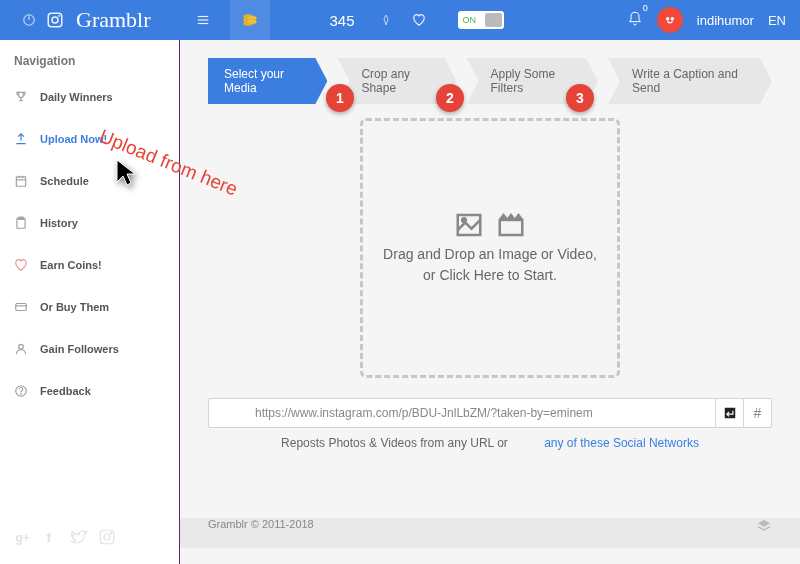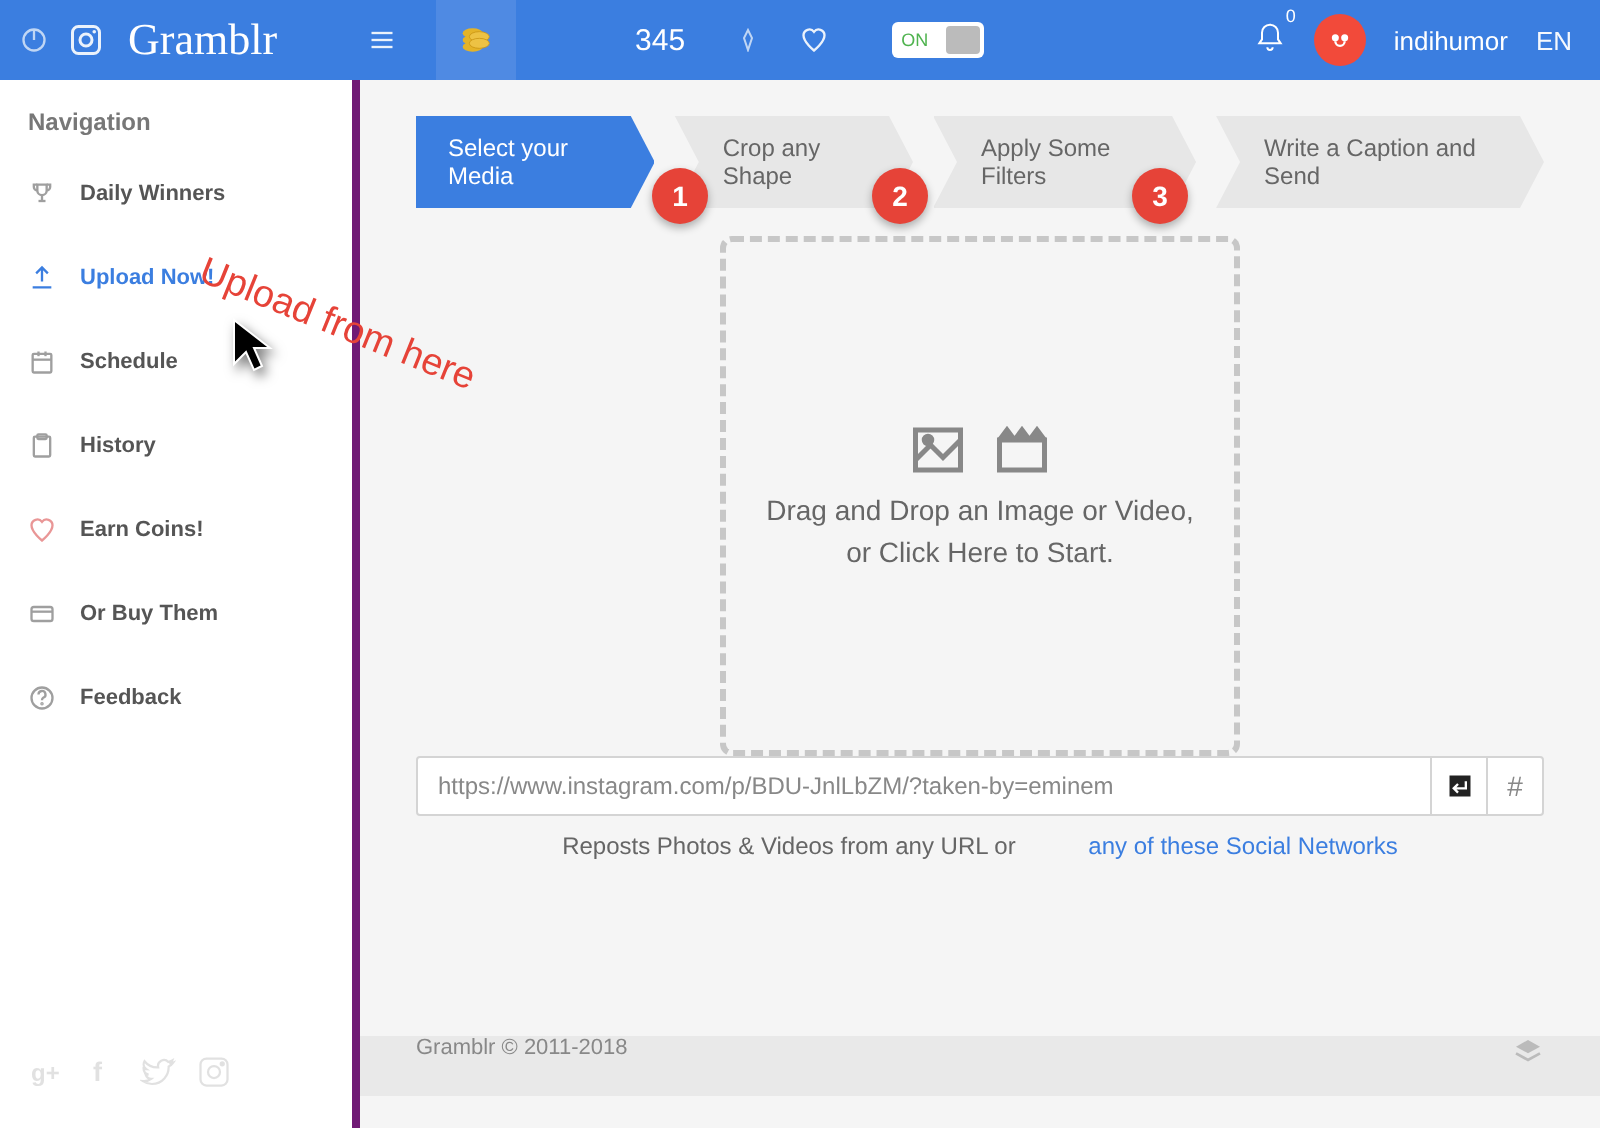--- a/index.html
+++ b/index.html
@@ -1,59 +1,59 @@
 <!DOCTYPE html>
 <html><head>
 <meta charset="utf-8">
 <style>
 * { margin: 0; padding: 0; box-sizing: border-box; font-family: -apple-system, BlinkMacSystemFont, "Segoe UI", Arial, sans-serif; }
 body { width: 800px; height: 564px; overflow: hidden; background: #f5f5f5; position: relative; }
 
 
 .header { height: 40px; background: #3b7ee0; display: flex; align-items: center; color: #fff; font-size: 13px; position: relative; }
-.h-left { display: flex; align-items: center; gap: 10px; padding-left: 10px; }
+.h-left { display: flex; align-items: center; gap: 10px; padding-left: 22px; }
 .app-name { font-family: 'Brush Script MT', cursive; font-size: 22px; font-weight: 400; margin-left: 2px; }
 .h-icon { display: inline-flex; align-items: center; justify-content: center; opacity: 0.9; }
 .hamburger { margin-left: 35px; }
 .coin-block { background: #4f8ae3; height: 40px; display: flex; align-items: center; padding: 0 10px; margin-left: 10px; }
 .coins-num { margin-left: 50px; font-size: 15px; font-weight: 300; }
 .h-mid { display: flex; align-items: center; gap: 20px; margin-left: 15px; }
 .toggle { width: 46px; height: 18px; background: #fff; border-radius: 3px; display: flex; align-items: center; position: relative; margin-left: 12px; }
 .toggle-on { font-size: 9px; color: #4fb34f; position: absolute; left: 5px; }
 .toggle-knob { width: 17px; height: 14px; background: #bbb; border-radius: 2px; position: absolute; right: 2px; }
 .h-spacer { flex: 1; }
 .h-right { display: flex; align-items: center; gap: 14px; padding-right: 14px; }
 .bell-wrap { position: relative; }
 .bell-badge { position: absolute; top: -8px; right: -5px; font-size: 9px; }
 .avatar { width: 26px; height: 26px; background: #f24a3a; border-radius: 50%; display: flex; align-items: center; justify-content: center; }
 .username { font-size: 13px; }
 .lang { font-size: 13px; opacity: 0.95; }
 
 
 .layout { display: flex; height: 524px; }
-.sidebar { width: 180px; background: #fff; border-right: 4px solid #701a75; display: flex; flex-direction: column; }
+.sidebar { width: 180px; background: #fff; border-right: 1px solid #701a75; display: flex; flex-direction: column; }
 .nav-title { font-size: 12px; color: #777; padding: 14px 14px 8px; font-weight: 600; }
 .nav-item { display: flex; align-items: center; gap: 12px; padding: 14px 14px; font-size: 11px; color: #555; font-weight: 600; cursor: pointer; }
 .nav-item .ni-icon { width: 14px; display: flex; justify-content: center; opacity: 0.7; }
 .nav-item.active { color: #3b7ee0; }
 .nav-item.active .ni-icon { opacity: 1; }
 .sidebar-spacer { flex: 1; }
 .social-row { display: flex; gap: 10px; padding: 10px 14px 14px; opacity: 0.35; }
 
 .main { flex: 1; position: relative; padding: 18px 28px 0; background: #f5f5f5; }
 .steps { display: flex; gap: 16px; font-size: 12px; margin-bottom: 14px; }
 .step { background: #e7e7e7; color: #666; padding: 9px 18px 9px 24px; position: relative; clip-path: polygon(0 0, calc(100% - 12px) 0, 100% 50%, calc(100% - 12px) 100%, 0 100%, 12px 50%); margin-left: -6px; }
 .step:first-child { clip-path: polygon(0 0, calc(100% - 12px) 0, 100% 50%, calc(100% - 12px) 100%, 0 100%); margin-left: 0; padding-left: 16px; }
 .step.active { background: #3b7ee0; color: #fff; }
 
 .drop-area { width: 260px; height: 260px; border: 3px dashed #c7c7c7; border-radius: 6px; margin: 0 auto; display: flex; flex-direction: column; align-items: center; justify-content: center; color: #666; cursor: pointer; }
 .drop-icons { display: flex; gap: 8px; }
 .drop-text { font-size: 14px; text-align: center; line-height: 1.5; }
 
-.url-row { display: flex; border: 1px solid #d4d4d4; border-radius: 2px; background: #fff; height: 30px; align-items: center; }
+.url-row { display: flex; margin-top: 20px; border: 1px solid #d4d4d4; border-radius: 2px; background: #fff; height: 30px; align-items: center; padding-left: 36px; }
 .url-input { flex: 1; border: none; outline: none; padding: 0 10px; font-size: 12px; color: #888; background: transparent; }
 .url-btn { width: 28px; height: 28px; border-left: 1px solid #d4d4d4; display: flex; align-items: center; justify-content: center; font-size: 14px; color: #333; }
 .url-btn.end { font-size: 14px; color: #888; }
 
 .repost-text { text-align: center; font-size: 12px; color: #666; margin-top: 8px; }
 .repost-text a { color: #3b7ee0; text-decoration: none; margin-left: 33px; }
 
 .footer { position: absolute; bottom: 16px; left: 180px; right: 0; height: 30px; background: #e9e9e9; display: flex; align-items: flex-start; padding: 0 28px; font-size: 11px; color: #888; }
 .footer-spacer { flex: 1; }
 
@@ -198,20 +198,29 @@
     <div class="nav-item">
       <span class="ni-icon">
           <svg width="14" height="14" viewBox="0 0 24 24" fill="none" stroke="#777" stroke-width="2">
             <rect x="3" y="6" width="18" height="12" rx="2"></rect>
             <line x1="3" y1="10" x2="21" y2="10"></line>
           </svg>
         </span>
       <span>Or Buy Them</span>
     </div>
 
+    <div class="nav-item">
+      <span class="ni-icon">
+          <svg width="14" height="14" viewBox="0 0 24 24" fill="none" stroke="#777" stroke-width="2">
+            <circle cx="12" cy="8" r="4"></circle>
+            <path d="M4 21a8 8 0 0 1 16 0"></path>
+          </svg>
+        </span>
+      <span>Gain Followers</span>
+    </div>
 
     <div class="nav-item">
       <span class="ni-icon">
           <svg width="14" height="14" viewBox="0 0 24 24" fill="none" stroke="#777" stroke-width="2">
             <circle cx="12" cy="12" r="9"></circle>
             <path d="M9 9a3 3 0 1 1 4 2.8c-.8.5-1 1-1 2.2"></path>
             <circle cx="12" cy="17" r="0.5" fill="#777"></circle>
           </svg>
         </span>
       <span>Feedback</span>

